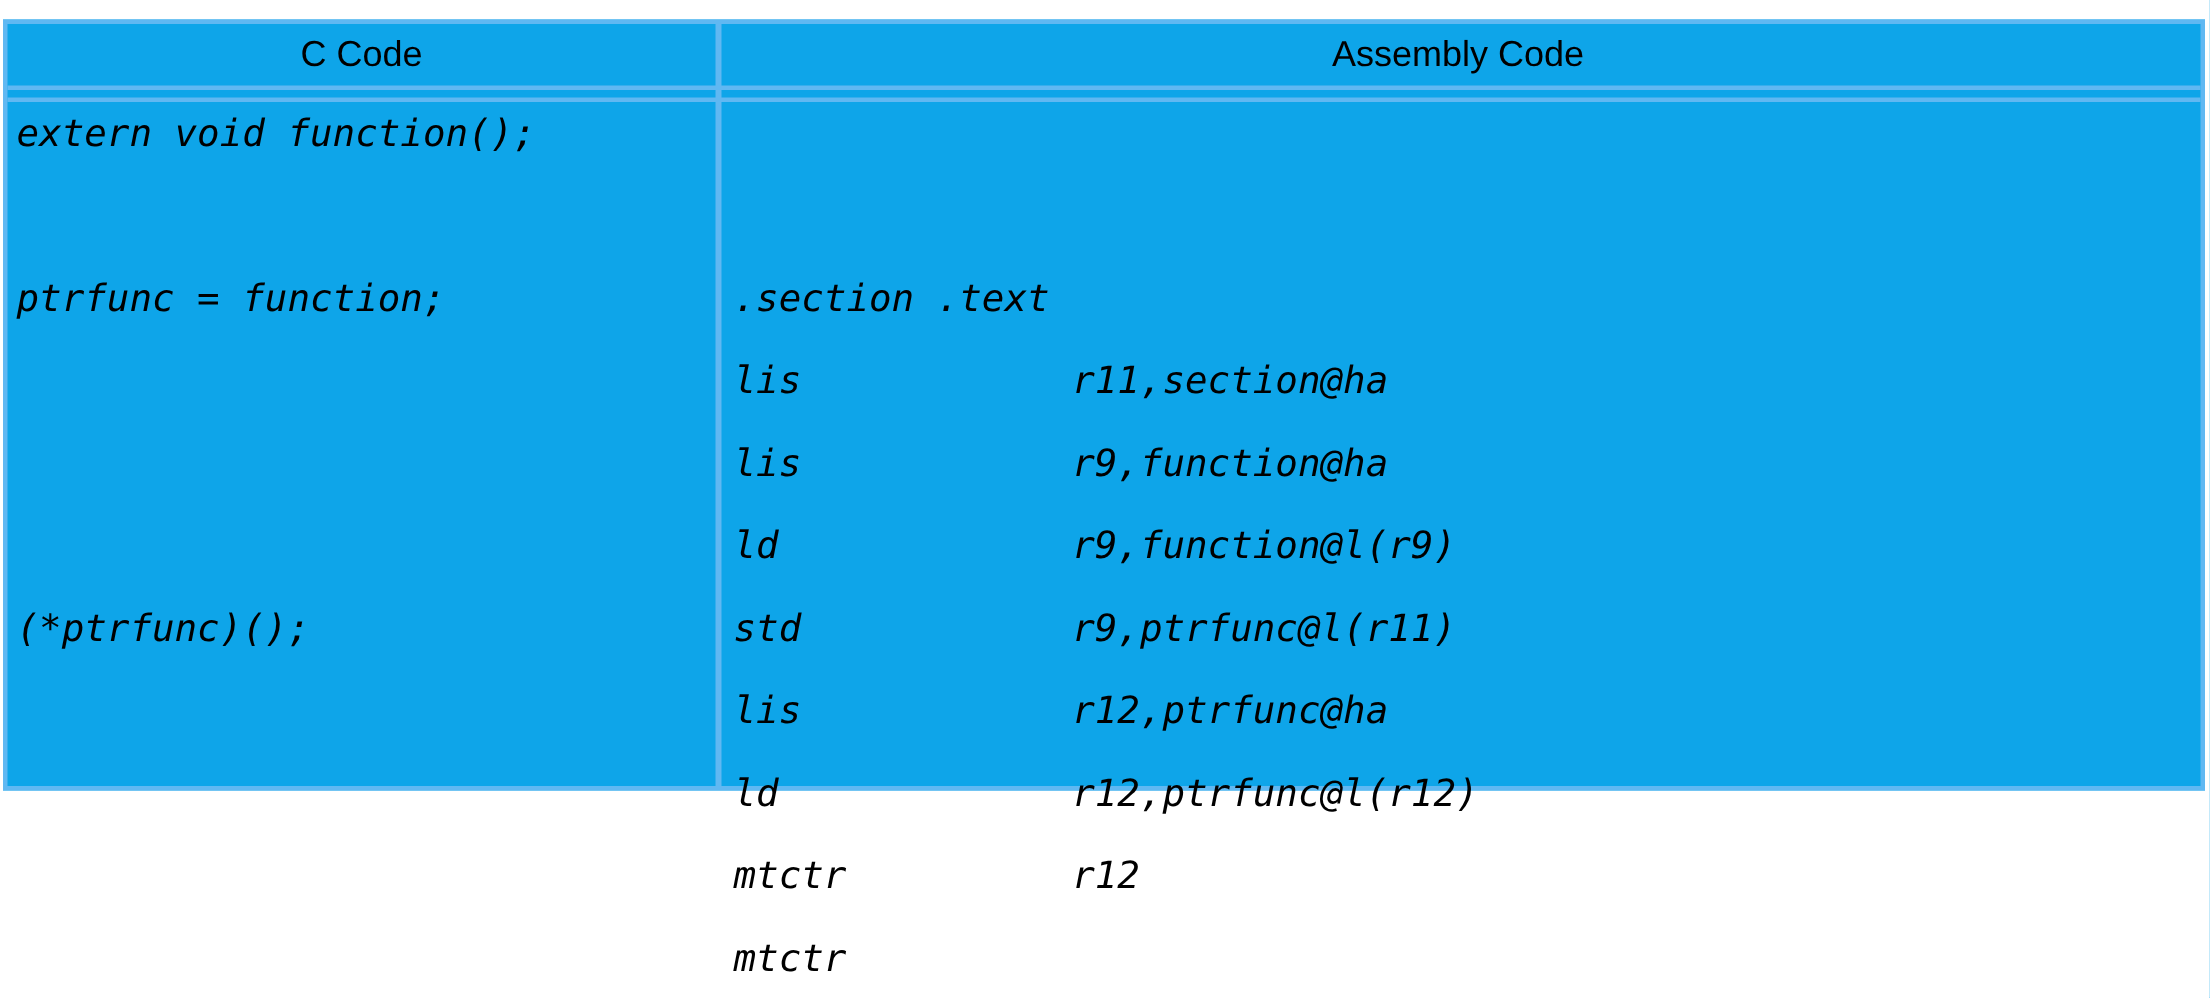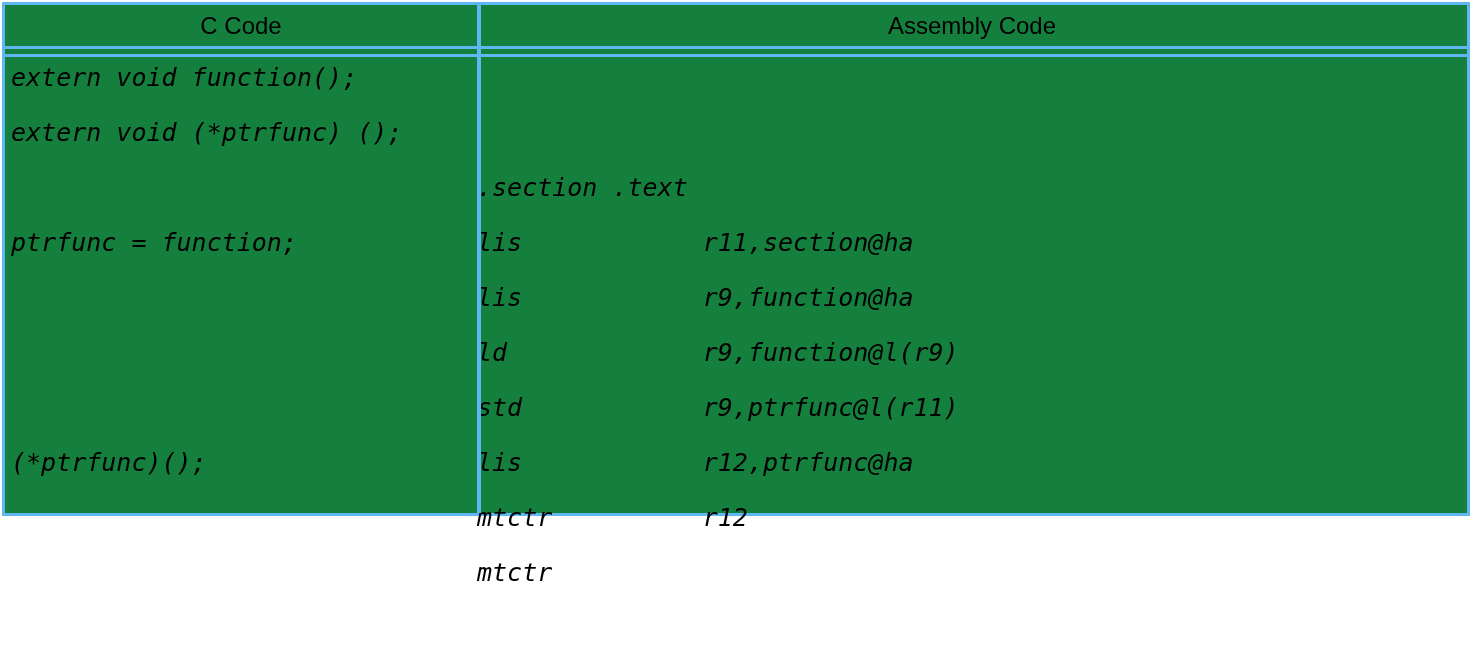--- a/index.html
+++ b/index.html
@@ -7,26 +7,26 @@
     padding: 0;
     background: #ffffff;
     width: 1473px;
     height: 665px;
     overflow: hidden;
     font-family: "Liberation Sans", sans-serif;
   }
   .table {
     position: absolute;
     left: 2px;
-    top: 2px;
+    top: 13px;
     width: 1468px;
     height: 514px;
     box-sizing: border-box;
     border: 3px solid var(--border-color, #60B8F2);
-    background: #15803d;
+    background: #0ea5e9;
   }
   .vdivider {
     position: absolute;
     left: 472px;
     top: 0;
     bottom: 0;
     width: 4px;
     background: var(--border-color, #60B8F2);
     z-index: 2;
   }
@@ -56,20 +56,21 @@
     top: -7px;
   }
   .body-cell.c-col {
     width: 472px;
     box-sizing: border-box;
     padding-left: 6px;
   }
   .body-cell.asm-col {
     flex: 1;
     box-sizing: border-box;
+    padding-left: 12px;
   }
   .code-line {
     height: 55px;
     line-height: 55px;
     font-family: "DejaVu Sans Mono", monospace;
     font-size: 25px;
     color: #000000;
     white-space: pre;
     font-style: italic;
   }
@@ -87,37 +88,37 @@
     <div class="header-cell asm-col">
       <span>Assembly Code</span>
     </div>
   </div>
 
   <div class="gap-row"></div>
 
   <div class="body-row">
     <div class="body-cell c-col">
       <div class="code-line">extern void function();</div>
-      <div class="code-line">extern void (*ptrfunc) ();</div>
       <div class="code-line"></div>
       <div class="code-line">ptrfunc = function;</div>
       <div class="code-line"></div>
       <div class="code-line"></div>
       <div class="code-line"></div>
       <div class="code-line">(*ptrfunc)();</div>
       <div class="code-line"></div>
       <div class="code-line"></div>
       <div class="code-line"></div>
     </div>
     <div class="body-cell asm-col">
       <div class="code-line"></div>
       <div class="code-line"></div>
       <div class="code-line">.section .text</div>
       <div class="code-line">lis            r11,section@ha</div>
       <div class="code-line">lis            r9,function@ha</div>
       <div class="code-line">ld             r9,function@l(r9)</div>
       <div class="code-line">std            r9,ptrfunc@l(r11)</div>
       <div class="code-line">lis            r12,ptrfunc@ha</div>
+      <div class="code-line">ld             r12,ptrfunc@l(r12)</div>
       <div class="code-line">mtctr          r12</div>
       <div class="code-line">mtctr</div>
     </div>
   </div>
 </div>
 
 </body></html>

